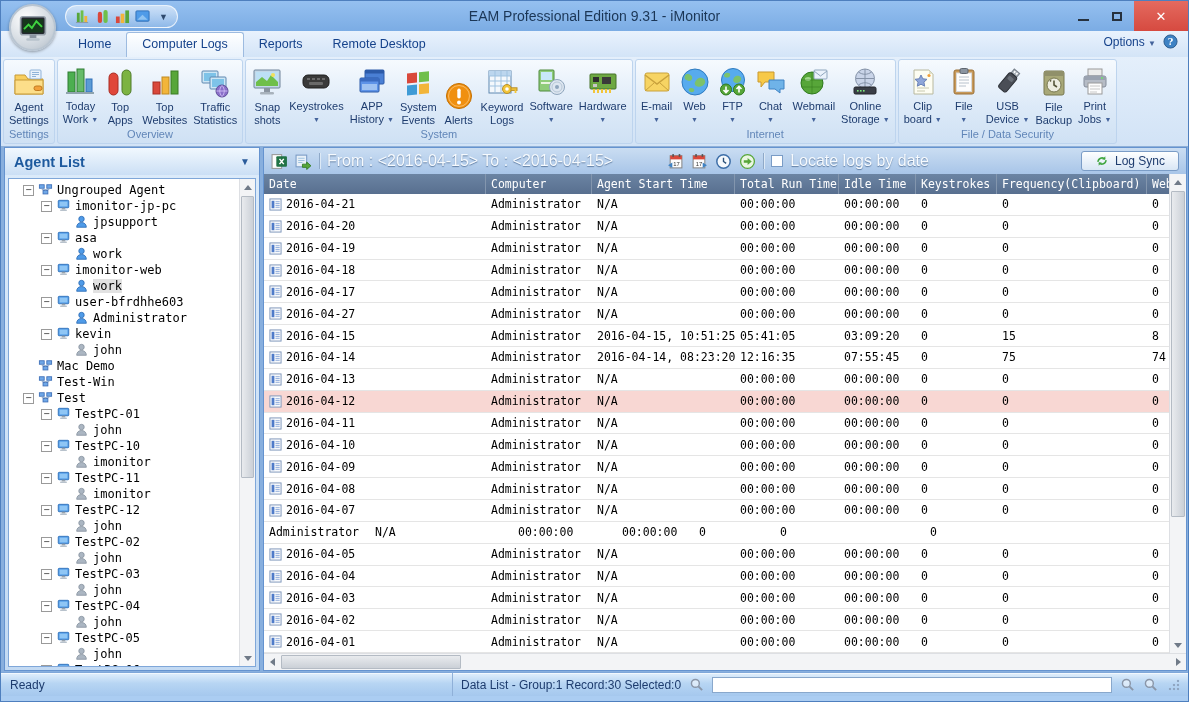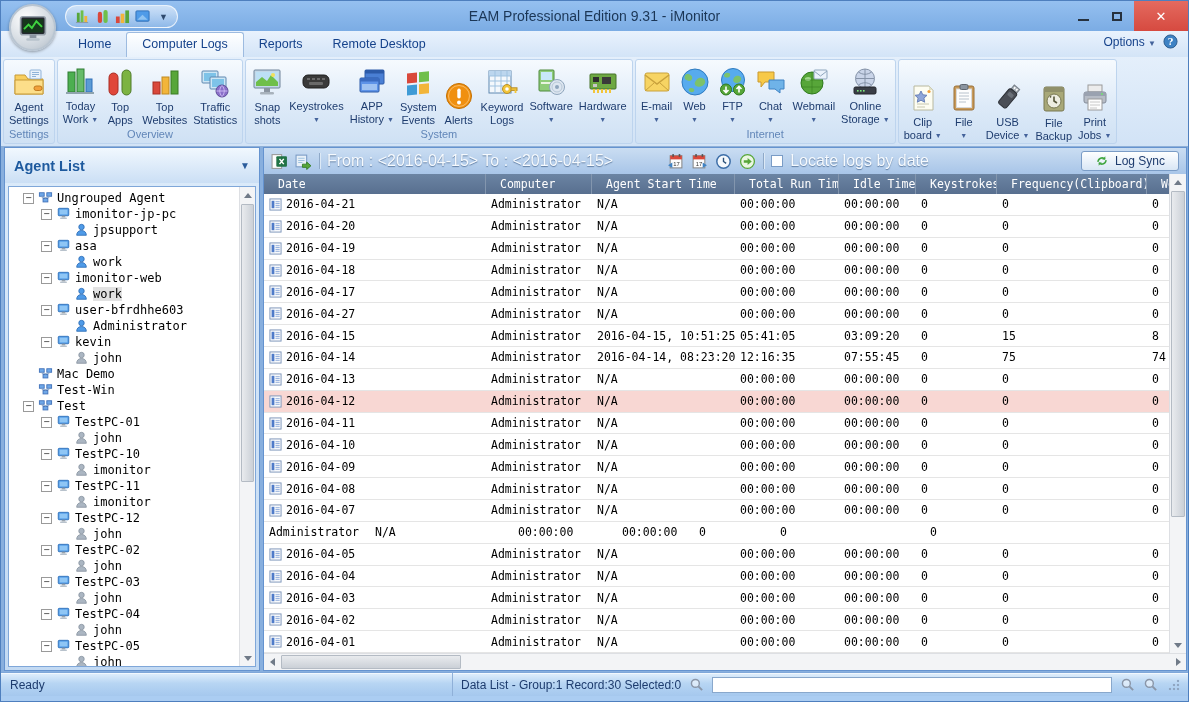--- a/index.html
+++ b/index.html
@@ -38,21 +38,21 @@
 .rbtn .icn{width:32px;height:32px;margin-top:1px}
 .rlabel{font-size:11px;line-height:12.5px;text-align:center;color:#1E3C6E;margin-top:2px;white-space:nowrap}
 .dd{font-size:7px;color:#44639B;vertical-align:1px}
 .rglabel{height:16px;text-align:center;font-size:11px;color:#6186B8;line-height:15px;white-space:nowrap;padding:0 4px}
 
 
 .mainbg{position:absolute;left:0;top:146px;width:100%;height:525px;background:#88AFDE}
 
 
 .leftpanel{position:absolute;left:3px;top:146px;width:256px;height:524px;background:linear-gradient(#DCEBFA,#C3DAF3);border:1px solid #6593CF;display:flex;flex-direction:column}
-.lphead{height:35px;display:flex;align-items:center;padding:0 9px;font-size:14.5px;font-weight:bold;color:#1E5A9E;background:linear-gradient(#F1F8FE,#CBDFF5);flex:none}
+.lphead{height:27px;display:flex;align-items:center;padding:0 9px;font-size:14.5px;font-weight:bold;color:#1E5A9E;background:linear-gradient(#F1F8FE,#CBDFF5);flex:none}
 .lpdd{margin-left:auto;font-size:10px;color:#2B5C9B}
 .treewrap{flex:1;margin:3px;background:#fff;border:1px solid #7FA7D9;position:relative;overflow:hidden}
 .tree{position:absolute;left:0;top:3px;right:16px;bottom:0;overflow:hidden;font-family:"DejaVu Sans Mono",monospace;font-size:12px;color:#000}
 .titem{height:16px;display:flex;align-items:center;white-space:nowrap;cursor:default}
 .texp{width:11px;height:11px;border:1px solid #9A9A9A;background:#fff;font-size:10px;line-height:8px;text-align:center;color:#444;margin-right:4px;flex:none}
 .texpsp{width:15px;flex:none}
 .ticon{width:15px;height:14px;margin-right:4px;flex:none}
 .titem.selected .tlabel{background:#E2E2E2}
 
 
@@ -71,21 +71,21 @@
 .logbar .icn{width:17px;height:17px}
 .ltxt{color:#F6FAFE;font-size:16px;text-shadow:0 1px 1px rgba(70,100,140,.75);white-space:nowrap}
 .vsep{width:1px;height:16px;background:#8FA9C8;box-shadow:1px 0 0 #DCE9F6}
 .chk{width:12px;height:12px;background:#fff;border:1px solid #7A9CC6;flex:none}
 .syncbtn{margin-left:auto;display:flex;align-items:center;gap:6px;padding:2px 13px;background:linear-gradient(#FEFFFF,#D8E6F5);border:1px solid #7A9CC6;border-radius:3px;font-size:12px;color:#1E3C6E;cursor:default}
 .syncbtn .icn{width:14px;height:14px}
 
 .tablezone{flex:1;display:flex;position:relative;overflow:hidden}
 .tgrid{flex:1;overflow:hidden;display:flex;flex-direction:column}
 .thead{height:20px;background:linear-gradient(#6B84A3,#586F8F);display:flex;flex:none;font-family:"DejaVu Sans Mono",monospace;font-size:11.5px;color:#fff;overflow:hidden}
-.thcell{border-right:1px solid #8396AE;padding-left:14px;line-height:20px;white-space:nowrap;overflow:hidden;flex:none;cursor:default}
+.thcell{border-right:1px solid #8396AE;padding-left:5px;line-height:20px;white-space:nowrap;overflow:hidden;flex:none;cursor:default}
 .tbody{flex:1;display:flex;flex-direction:column;overflow:hidden}
 .trow{flex:1;display:flex;border-bottom:1px solid #E5E5E5;font-family:"DejaVu Sans Mono",monospace;font-size:11.5px;color:#000;align-items:center;background:#fff;overflow:hidden;cursor:default}
 .trow.selected{background:#F8D7D3}
 .tcell{padding-left:5px;white-space:nowrap;overflow:hidden;flex:none;display:flex;align-items:center;gap:4px;height:100%}
 .rowdoc{width:13px;height:13px;flex:none}
 .tvscroll{width:17px;background:#F3F4F6;border-left:1px solid #DDDFE3;position:relative;flex:none}
 .thscroll{height:17px;background:#F3F4F6;border-top:1px solid #DDDFE3;position:relative;flex:none}
 .hbtn{position:absolute;top:0;width:16px;height:16px;display:flex;align-items:center;justify-content:center}
 .hthumb{position:absolute;top:1px;bottom:1px;background:linear-gradient(#E9EBEE,#CBD0D7);border:1px solid #B4BBC4;border-radius:1px}
 
@@ -500,20 +500,21 @@
                 <rect x="5" y="10" width="22" height="11" rx="2" fill="#B6BCC6" stroke="#848C9A"></rect>
                 <rect x="5" y="10" width="22" height="4" fill="#9AA2B0"></rect>
                 <circle cx="23" cy="12" r="1" fill="#6FE06F"></circle>
                 <rect x="9" y="17" width="14" height="11" fill="#FDFDFD" stroke="#9A9A9A"></rect>
                 <path d="M11 20h10M11 23h10M11 26h7" stroke="#C8C8C8"></path>
               </svg>
             </span>
             <span class="rlabel">Print<br>Jobs <span class="dd">▼</span></span>
           </div>
         </div>
+        <div class="rglabel">File / Data Security</div>
       </div>
     </div>
 
   <div class="mainbg"></div>
 
   <div class="leftpanel">
     <div class="lphead">
       <span>Agent List</span>
       <span class="lpdd">▼</span>
     </div>

